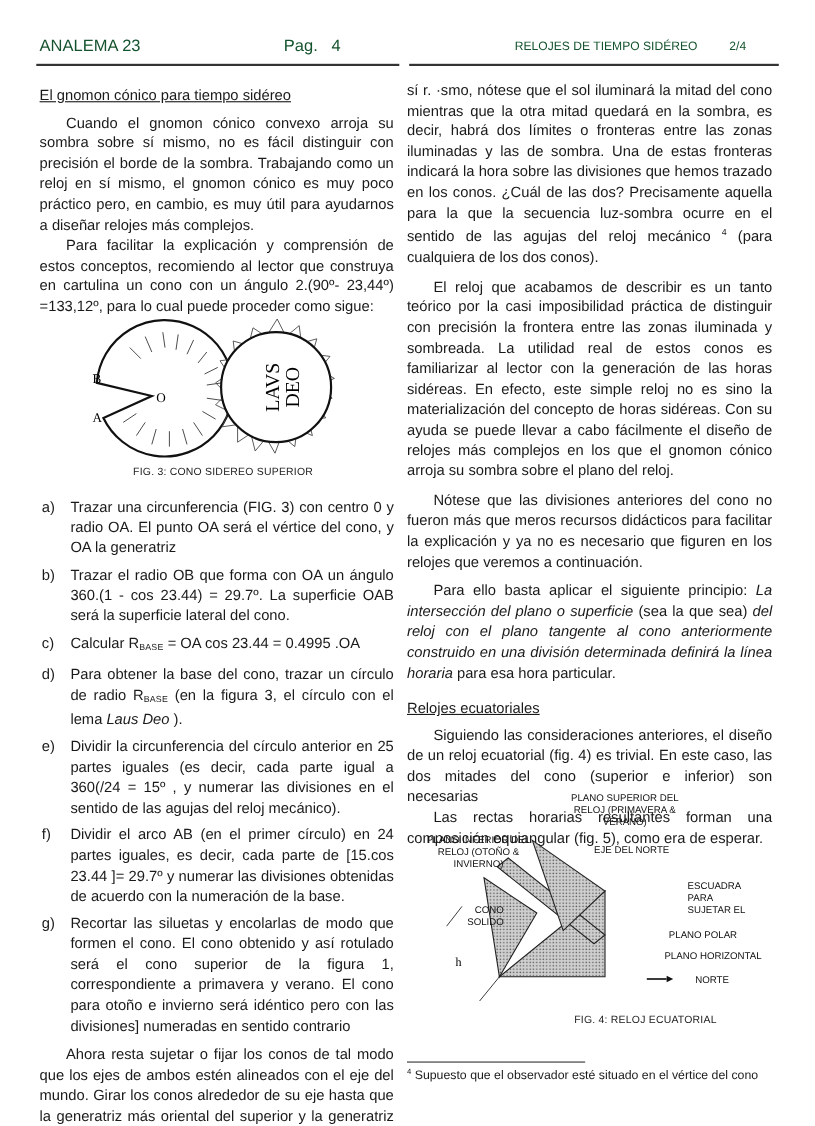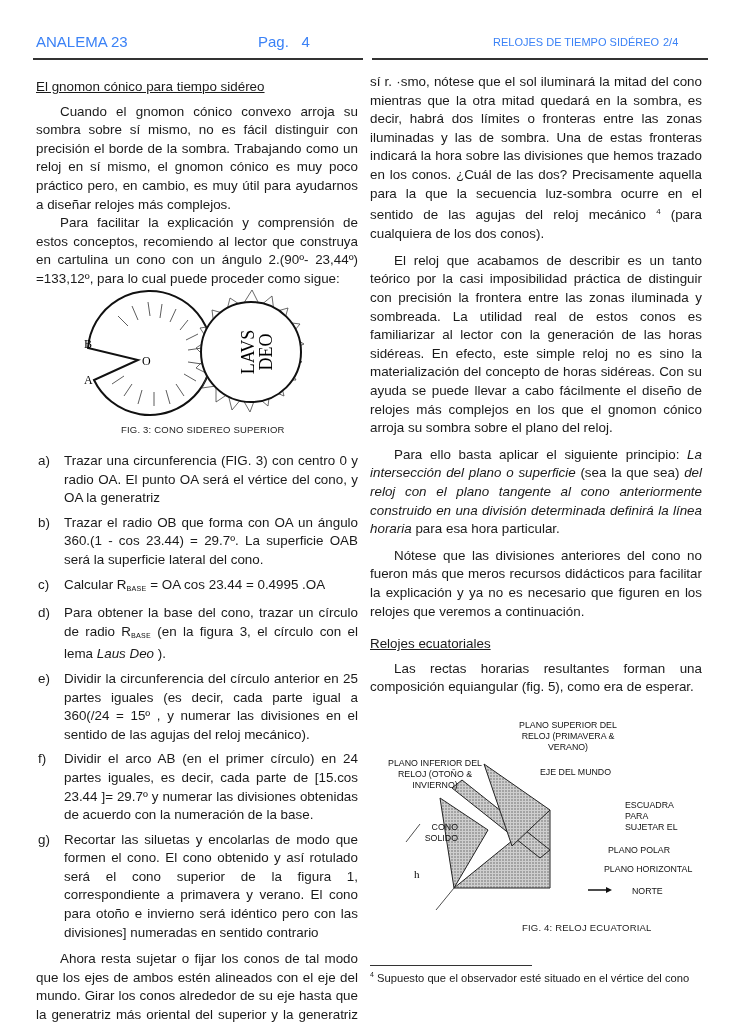--- a/index.html
+++ b/index.html
@@ -1,49 +1,49 @@
 <!DOCTYPE html>
 <html><head>
 <meta charset="utf-8">
 <style>
   html, body { margin: 0; padding: 0; background: #ffffff; }
   body {
     width: 741px; height: 1024px; position: relative; overflow: hidden;
     font-family: "Liberation Sans", "DejaVu Sans", sans-serif;
     color: #1a1a1a;
   }
-  .hdr { position: absolute; top: 33px; font-size: 15px; color: #3b82f6; }
+  .hdr { position: absolute; top: 33px; font-size: 15px; color: #14532d; }
   .hdr.small { font-size: 11px; top: 36px; }
   .rule { position: absolute; top: 58px; height: 1.5px; background: #333; }
   .col { position: absolute; font-size: 13.4px; line-height: 18.6px; text-align: justify; }
   .col p { margin: 0; text-indent: 24px; }
   .col p.gap { margin-top: 8px; }
   .col p.noind { text-indent: 0; }
   .h2 { font-size: 13.4px; text-decoration: underline; margin: 0 0 6px 0; text-align: left; }
   ol.steps { list-style: none; padding: 0; margin: 14px 0 0 0; }
   ol.steps li { position: relative; padding-left: 28px; margin-bottom: 6px; }
   ol.steps li .lbl { position: absolute; left: 2px; top: 0; }
-  sub.base { font-size: 8px; vertical-align: -2px; letter-spacing: 0.2px; font-family: Liberation Mono, monospace; }
+  sub.base { font-size: 8px; vertical-align: -2px; letter-spacing: 0.2px; }
   sup { font-size: 8px; }
   .cap { position: absolute; font-size: 9.5px; color: #222; letter-spacing: 0.2px; text-align: right; }
   .fig { position: absolute; }
   .fn-rule { position: absolute; left: 370px; top: 965px; width: 162px; height: 1px; background: #333; }
   .fn { position: absolute; left: 370px; top: 967px; width: 330px; font-size: 11.2px; line-height: 15px; }
   .fn sup { font-size: 7px; }
   .lbl4 { position: absolute; font-size: 8.8px; line-height: 11px; color: #111; text-align: center; }
 </style>
 </head>
 <body>
 
 <div class="hdr" style="left:36px;">ANALEMA 23</div>
 <div class="hdr" style="left:258px;">
   <span>Pag.</span>&nbsp;&nbsp;
   <span>4</span>
 </div>
-<div class="hdr small" style="left:468px;margin-left:25px;">RELOJES DE TIEMPO SIDÉREO</div>
+<div class="hdr small" style="left:468px;">RELOJES DE TIEMPO SIDÉREO</div>
 <div class="hdr small" style="left:663px;">2/4</div>
 <div class="rule" style="left:33px; width:330px;"></div>
 <div class="rule" style="left:372px; width:336px;"></div>
 
 <div class="col" style="left:36px; top:78px; width:322px;">
   <div class="h2">El gnomon cónico para tiempo sidéreo</div>
   <p>Cuando el gnomon cónico convexo arroja su sombra sobre sí mismo, no es fácil distinguir con precisión el borde de la sombra. Trabajando como un reloj en sí mismo, el gnomon cónico es muy poco práctico pero, en cambio, es muy útil para ayudarnos a diseñar relojes más complejos.</p>
   <p>Para facilitar la explicación y comprensión de estos conceptos, recomiendo al lector que construya en cartulina un cono con un ángulo 2.(90º- 23,44º) =133,12º, para lo cual puede proceder como sigue:</p>
 </div>
 
@@ -91,23 +91,24 @@
     <li><span class="lbl">f)</span><span>Dividir el arco AB (en el primer círculo) en 24 partes iguales, es decir, cada parte de [15.cos 23.44 ]= 29.7º y numerar las divisiones obtenidas de acuerdo con la numeración de la base.</span></li>
     <li><span class="lbl">g)</span><span>Recortar las siluetas y encolarlas de modo que formen el cono. El cono obtenido y así rotulado será el cono superior de la figura 1, correspondiente a primavera y verano. El cono para otoño e invierno será idéntico pero con las divisiones] numeradas en sentido contrario</span></li>
   </ol>
   <p class="gap">Ahora resta sujetar o fijar los conos de tal modo que los ejes de ambos estén alineados con el eje del mundo. Girar los conos alrededor de su eje hasta que la generatriz más oriental del superior y la generatriz más occidental del inferior sean las que se indican</p>
 
 </div>
 
 <div class="col" style="left:370px; top:73px; width:332px;">
   <p class="noind"><span>sí r. ·smo, nótese que el sol iluminará la mitad del cono mientras que la otra mitad quedará en la sombra, es decir, habrá dos límites o fronteras entre las zonas iluminadas y las de sombra. Una de estas fronteras indicará la hora sobre las divisiones que hemos trazado en los conos.  ¿Cuál de las dos? Precisamente aquella para la que la secuencia luz-sombra ocurre en el sentido de las agujas del reloj mecánico</span> <sup>4</sup><span> (para cualquiera de los dos conos).</span></p>
   <p class="gap">El reloj que acabamos de describir es un tanto teórico por la casi imposibilidad práctica de distinguir con precisión la frontera entre las zonas iluminada y sombreada. La utilidad real de estos conos es familiarizar al lector con la generación de las horas sidéreas. En efecto, este simple reloj no es sino la materialización del concepto de horas sidéreas. Con su ayuda se puede llevar a cabo fácilmente el diseño de relojes más complejos en los que el gnomon cónico arroja su sombra sobre el plano del reloj.</p>
+  <p class="gap">Nótese que las divisiones anteriores del cono no fueron más que meros recursos didácticos para facilitar la explicación y ya no es necesario que figuren en los relojes que veremos a continuación.</p>
   <p class="gap"><span>Para ello basta aplicar el siguiente principio: </span><i>La intersección del plano o superficie</i><span> (sea la que sea) </span><i>del reloj con el plano tangente al cono anteriormente construido en una división determinada definirá la línea horaria</i><span>  para esa hora particular.</span></p>
-  <p class="gap">Nótese que las divisiones anteriores del cono no fueron más que meros recursos didácticos para facilitar la explicación y ya no es necesario que figuren en los relojes que veremos a continuación.</p>
   <div class="h2" style="margin-top:14px;text-decoration:underline;">Relojes ecuatoriales</div>
+  <p>Siguiendo las consideraciones anteriores, el diseño de un reloj ecuatorial (fig. 4) es trivial. En este caso, las dos mitades del cono (superior e inferior) son necesarias</p>
   <p>Las rectas horarias resultantes forman una composición equiangular (fig. 5), como era de esperar.</p>
 </div>
 
 <svg class="fig" style="left:400px; top:760px;" width="240" height="160" viewBox="0 0 240 160">
   <defs>
     <pattern id="dots" width="3" height="3" patternUnits="userSpaceOnUse">
       <rect width="3" height="3" fill="#cfcfcf"></rect>
         <circle cx="1" cy="1" r="0.7" fill="#555"></circle>
     </pattern>
   </defs>
@@ -116,21 +117,21 @@
   <polygon points="40,38 88,70 54,128" fill="url(#dots)" stroke="#222" stroke-width="1"></polygon>
   <polygon points="84,4 150,50 112,86" fill="url(#dots)" stroke="#222" stroke-width="1"></polygon>
   <line x1="20" y1="64" x2="6" y2="82" stroke="#222" stroke-width="0.8"></line>
   <line x1="54" y1="128" x2="36" y2="150" stroke="#222" stroke-width="0.8"></line>
   <text x="14" y="118" font-family="Liberation Serif, serif" font-size="11">h</text>
   <line x1="188" y1="130" x2="206" y2="130" stroke="#111" stroke-width="1.5"></line>
   <polygon points="206,127 212,130 206,133" fill="#111"></polygon>
 </svg>
 <div class="lbl4" style="left:465px; top:720px; width:110px;margin-left:48px;">PLANO SUPERIOR DEL RELOJ (PRIMAVERA &amp; VERANO)</div>
 <div class="lbl4" style="left:385px; top:758px; width:100px;text-align:center;">PLANO INFERIOR DEL RELOJ (OTOÑO &amp; INVIERNO)</div>
-<div class="lbl4" style="left:540px; top:767px;">EJE DEL MUNDO</div>
+<div class="lbl4" style="left:540px; top:767px;">EJE DEL NORTE</div>
 <div class="lbl4" style="left:625px; top:800px; width:60px; text-align:left;">ESCUADRA PARA SUJETAR EL</div>
 <div class="lbl4" style="left:420px; top:822px; width:38px;text-align:right;">CONO SOLIDO</div>
 <div class="lbl4" style="left:608px; top:845px;">PLANO POLAR</div>
 <div class="lbl4" style="left:604px; top:864px;">PLANO HORIZONTAL</div>
 <div class="lbl4" style="left:632px; top:886px;">NORTE</div>
 <div class="cap" style="left:510px; top:922px;padding-left:12px;">FIG. 4:  RELOJ  ECUATORIAL</div>
 
 <div class="fn-rule"></div>
 <div class="fn">
   <sup>4</sup>&nbsp;<span>Supuesto que el observador esté situado en el vértice del cono</span>

